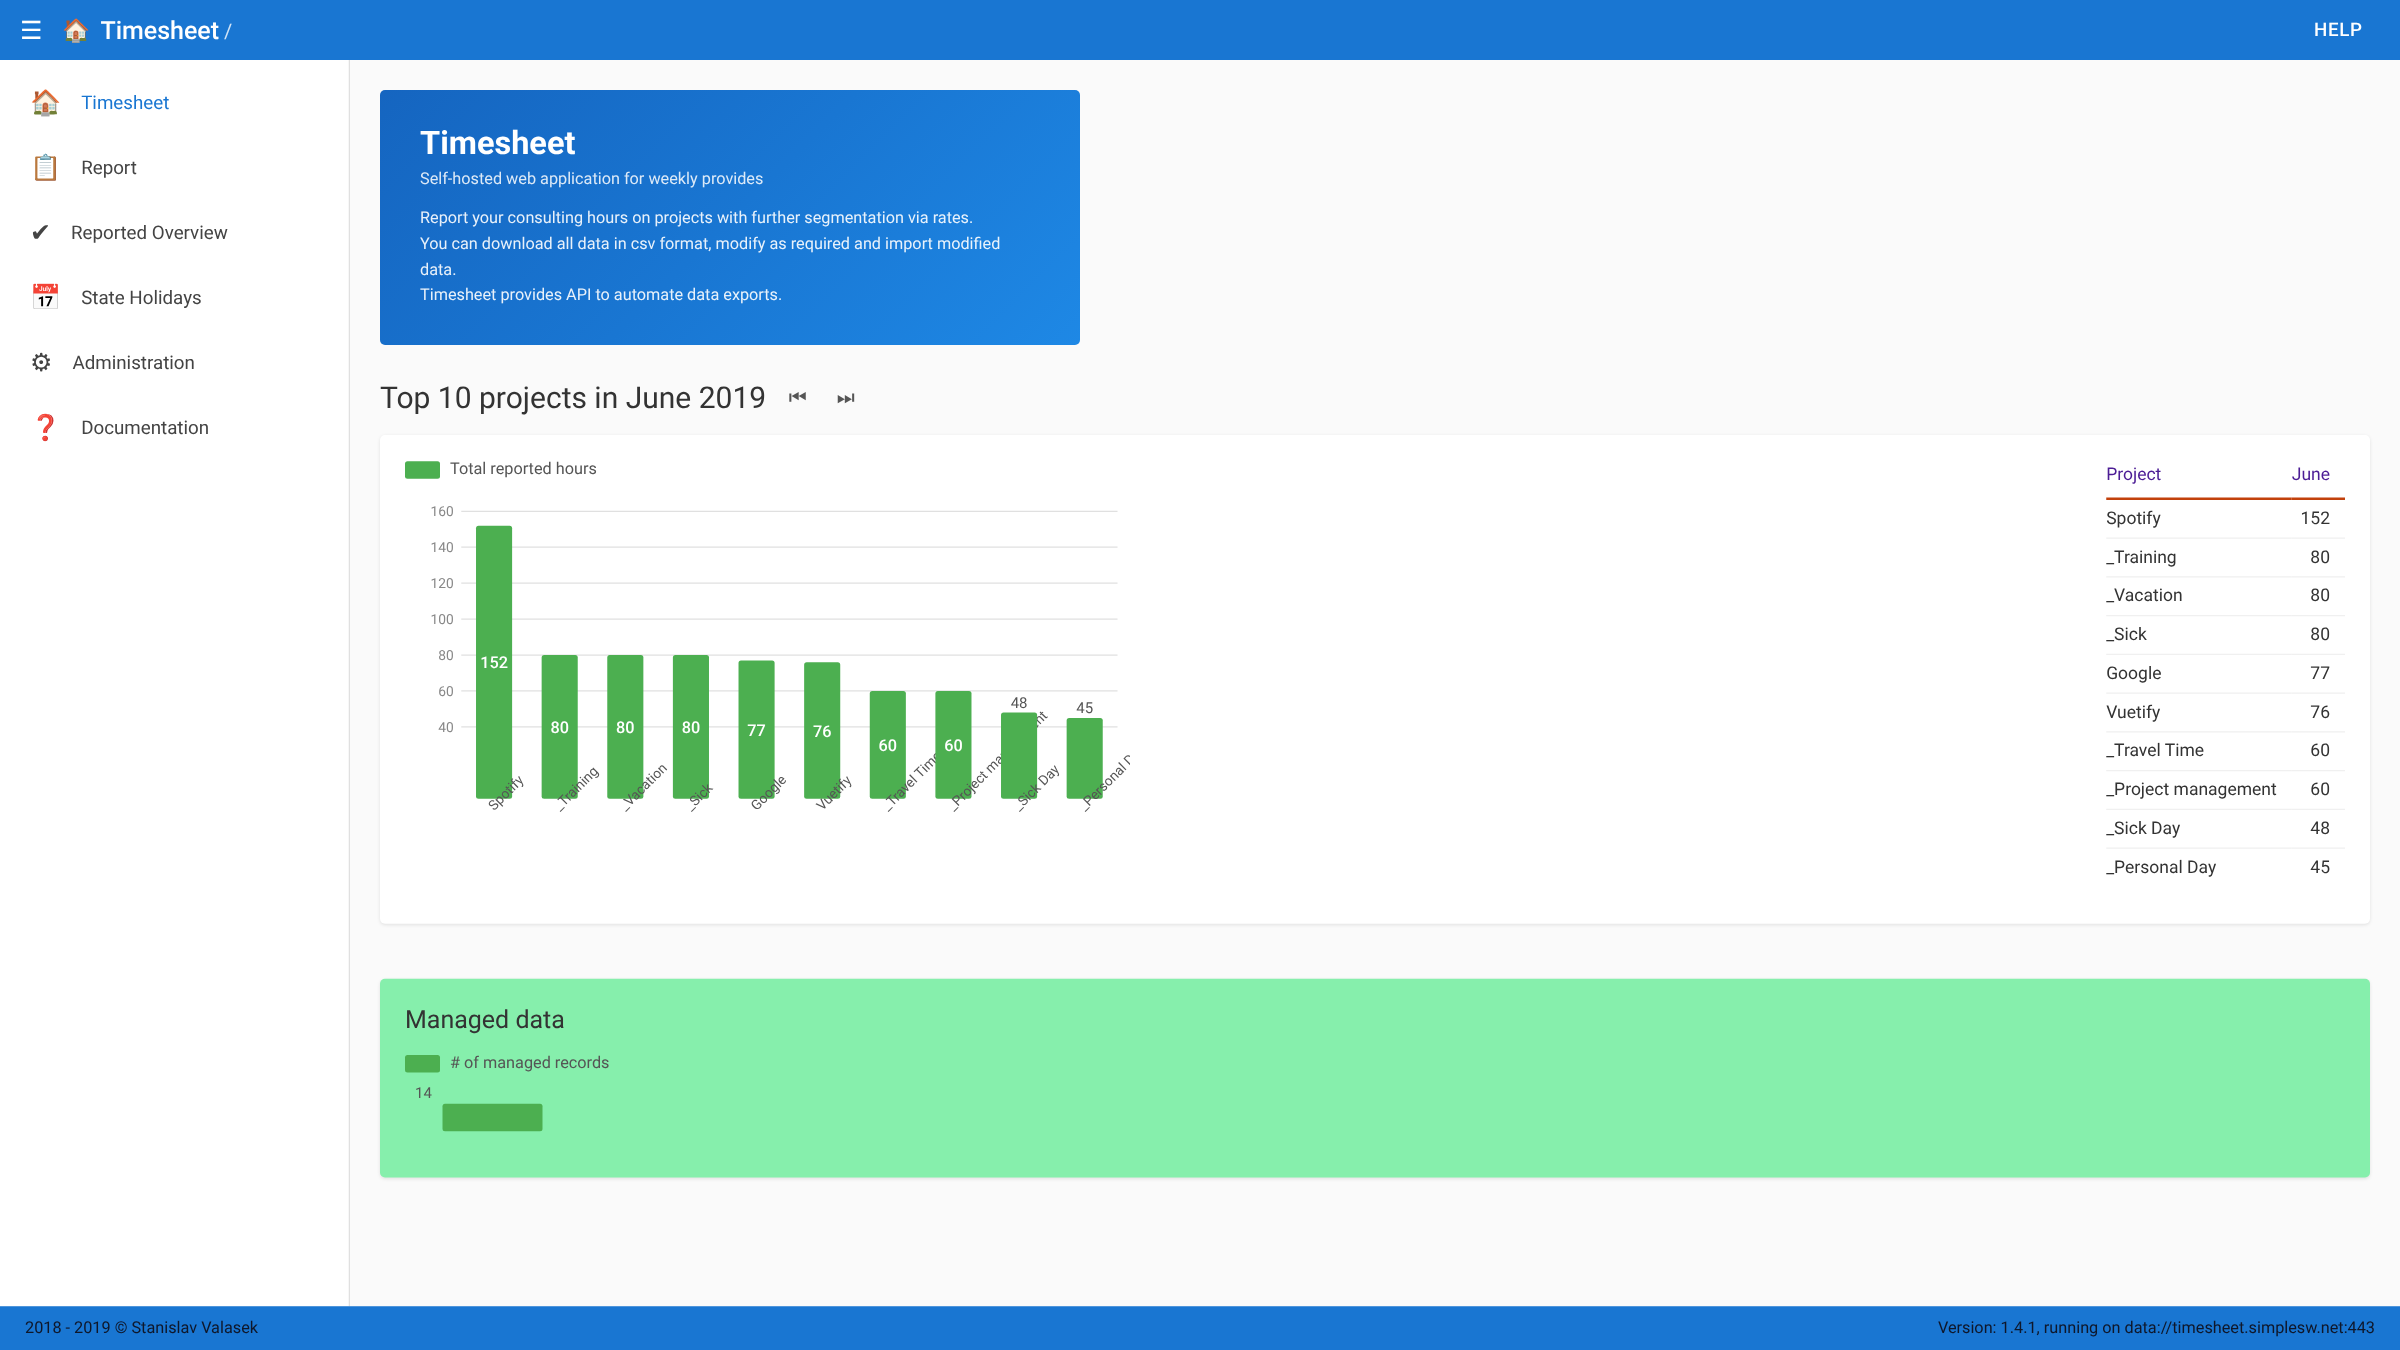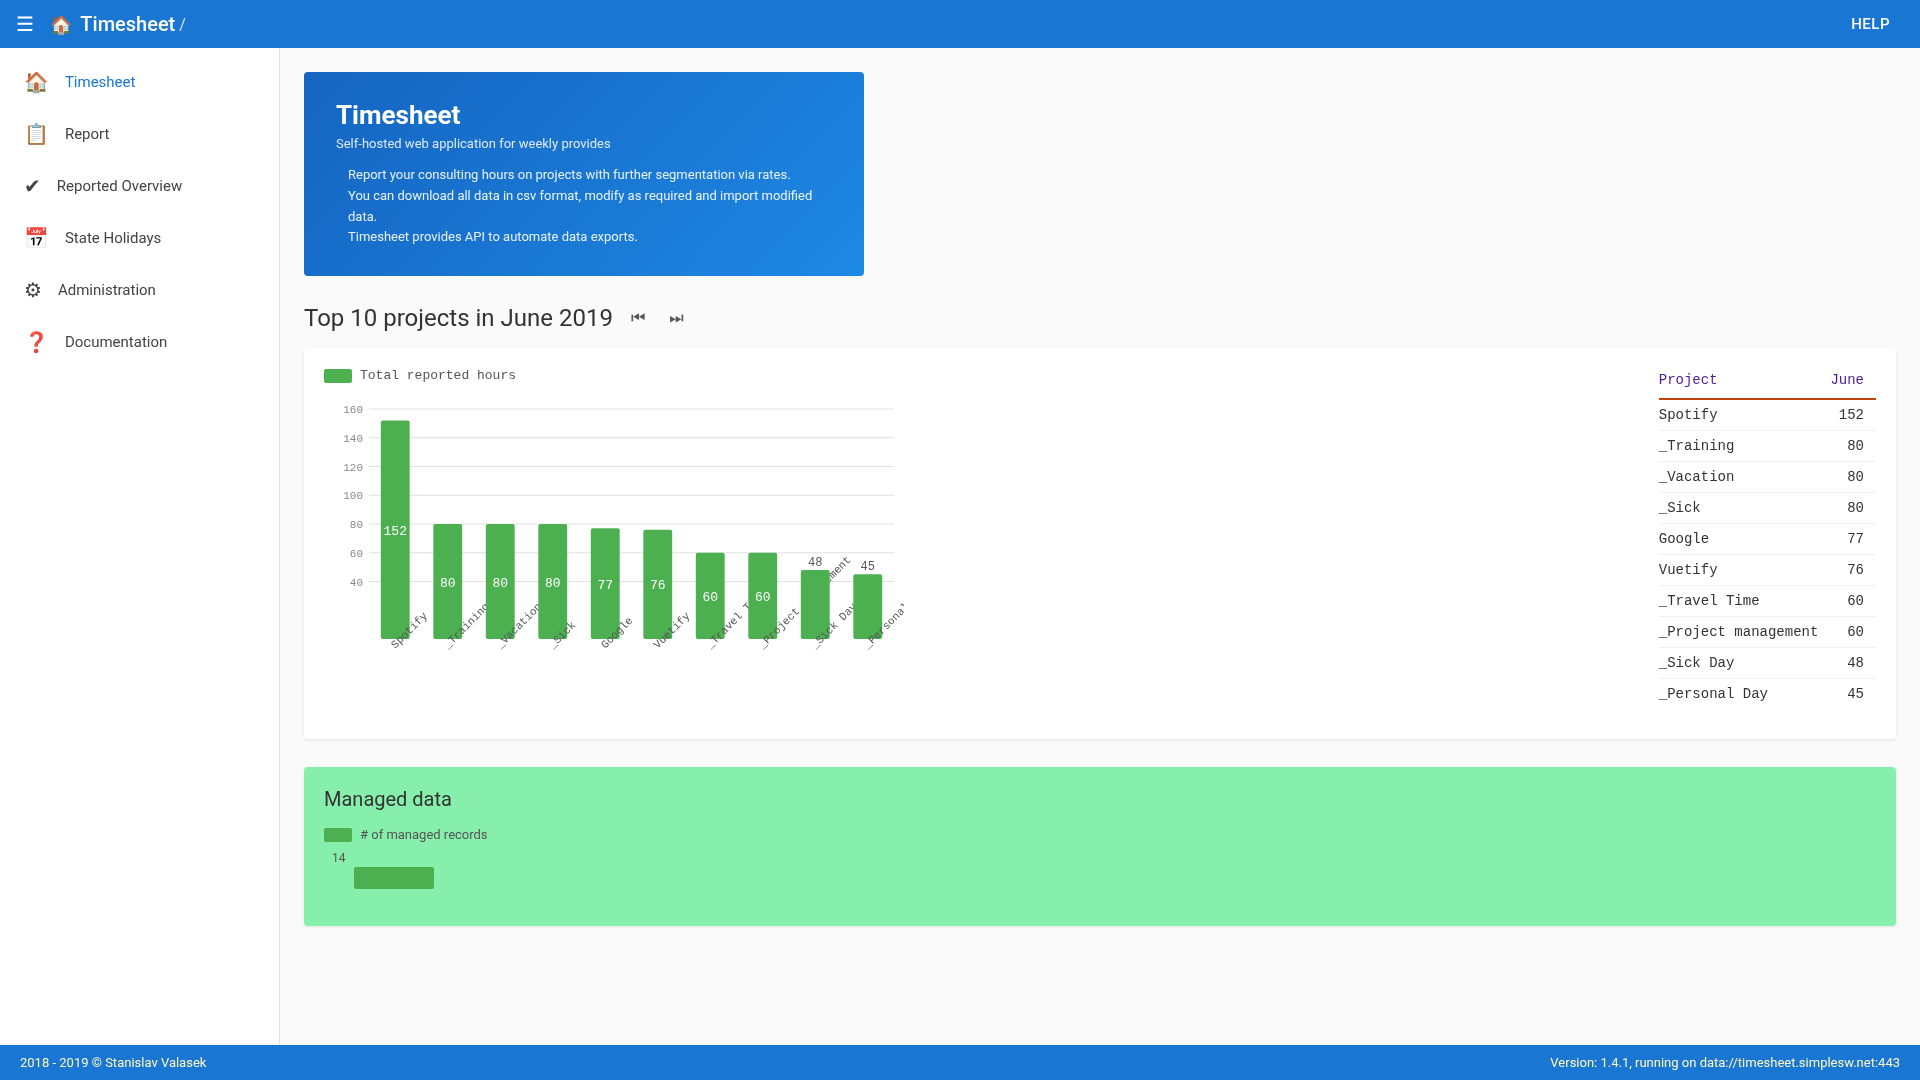--- a/index.html
+++ b/index.html
@@ -58,21 +58,21 @@
     .hero-card {
       background: linear-gradient(135deg, #1565C0 0%, #1976D2 50%, #1E88E5 100%);
       border-radius: 4px;
       padding: 28px 32px;
       color: white;
       max-width: 560px;
       margin-bottom: 28px;
     }
     .hero-card h2 { font-size: 26px; font-weight: 700; margin-bottom: 6px; }
     .hero-card .hero-subtitle { font-size: 13px; opacity: 0.85; margin-bottom: 14px; }
-    .hero-card .hero-desc { font-size: 13px; line-height: 1.6; opacity: 0.9; margin-left: 12px; }
+    .hero-card .hero-desc { font-size: 13px; line-height: 1.6; opacity: 0.9; }
 
     
     .section-header {
       display: flex;
       align-items: center;
       gap: 12px;
       margin-bottom: 16px;
     }
     .section-title { font-size: 24px; font-weight: 400; color: #333; }
     .nav-btn {
@@ -82,25 +82,24 @@
       font-size: 16px;
       color: #555;
       padding: 2px 6px;
     }
 
     
     .chart-section {
       background: white;
       border-radius: 4px;
       padding: 20px;
-      margin-bottom: 28px;
+      margin-bottom: 44px;
       box-shadow: 0 1px 3px rgba(0,0,0,0.1);
       display: flex;
       gap: 40px;
-      font-family: Liberation Mono, monospace;
     }
     .chart-area { flex: 1; }
     .chart-legend {
       display: flex;
       align-items: center;
       gap: 8px;
       margin-bottom: 16px;
       font-size: 13px;
       color: #555;
     }
@@ -124,21 +123,21 @@
     .chart-table tr:not(:last-child) td { border-bottom: 1px solid #f0f0f0; }
 
     
     .managed-section { background: #86efac; border-radius: 4px; padding: 20px; box-shadow: 0 1px 3px rgba(0,0,0,0.1); }
     .managed-title { font-size: 20px; font-weight: 400; color: #333; margin-bottom: 16px; }
     .managed-legend { display: flex; align-items: center; gap: 8px; font-size: 13px; color: #555; }
 
     
     .footer {
       background: #1976D2;
-      color: #fef9c3;
+      color: #0f172a;
       font-size: 13px;
       padding: 10px 20px;
       display: flex;
       justify-content: space-between;
       align-items: center;
       flex-shrink: 0;
     }
   </style>
 </head>
 <body>

